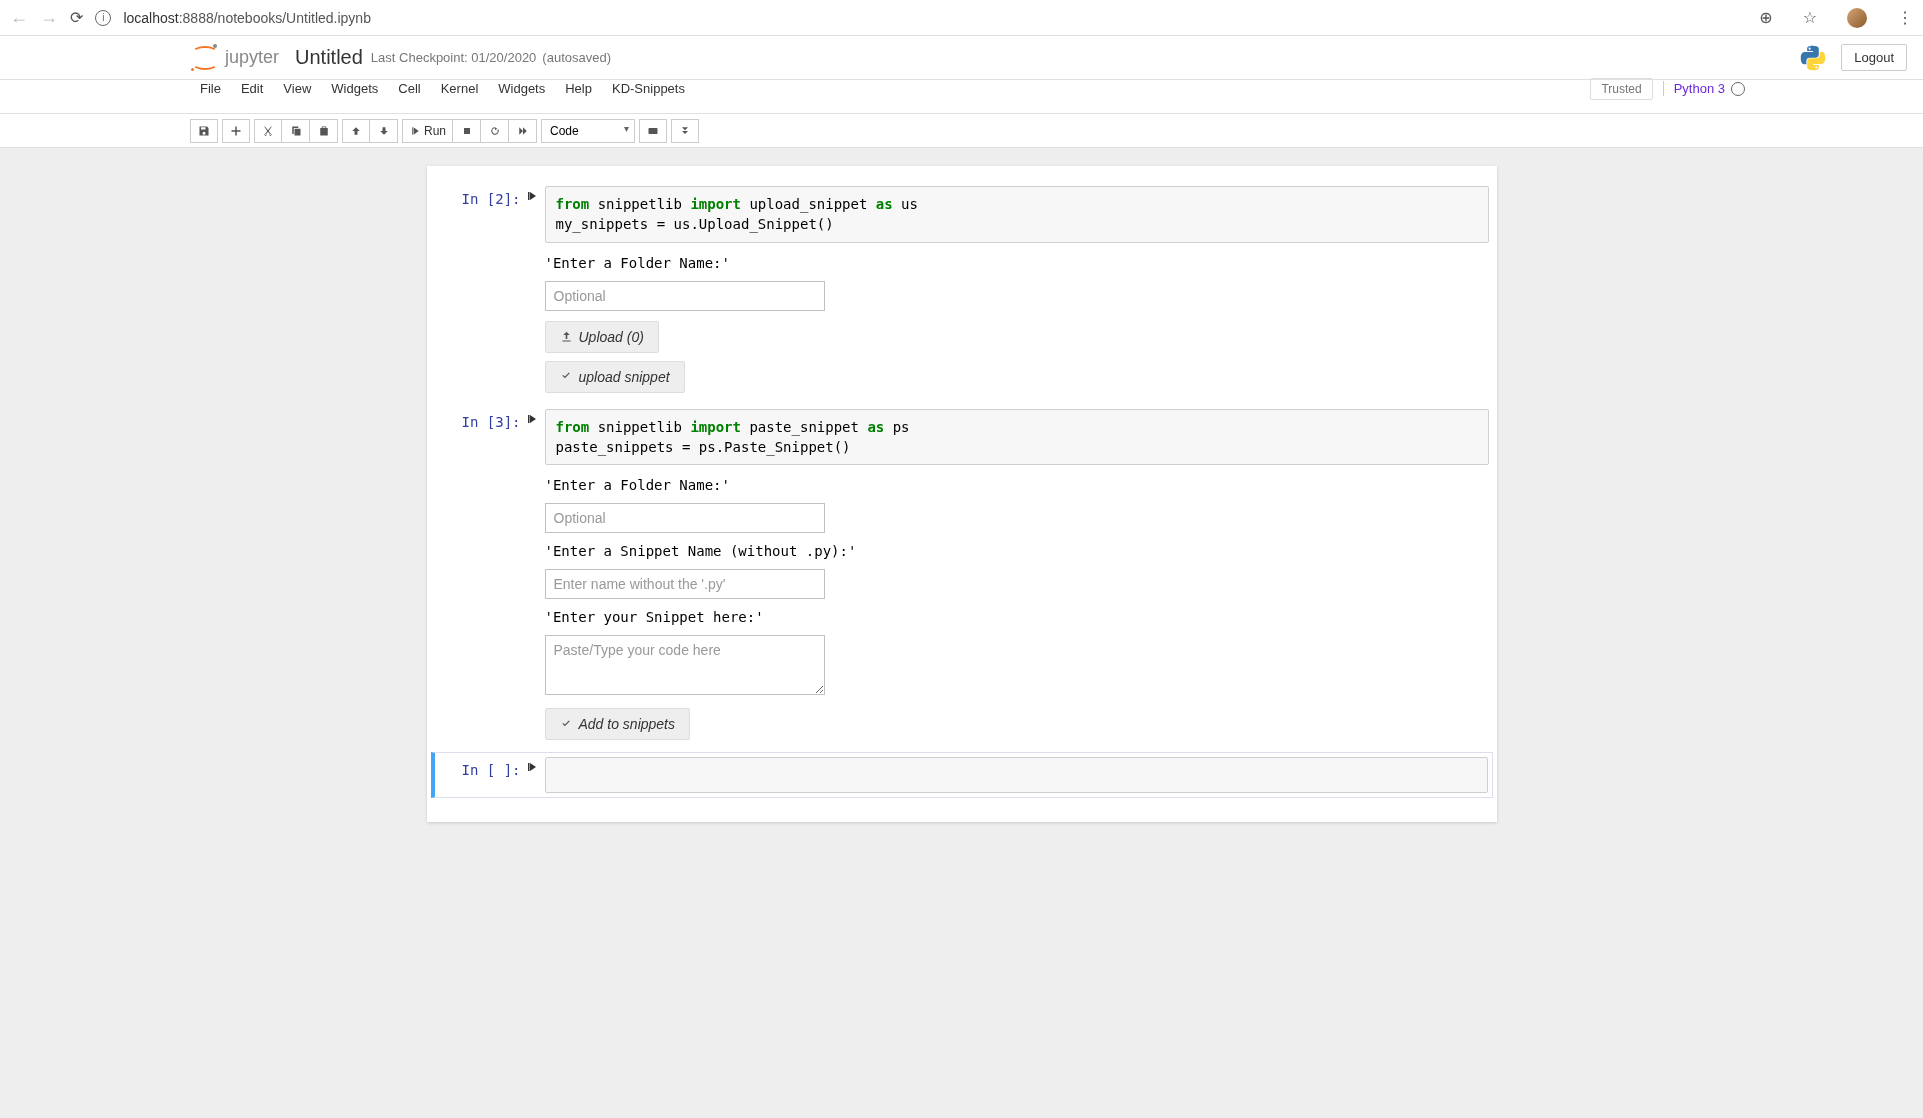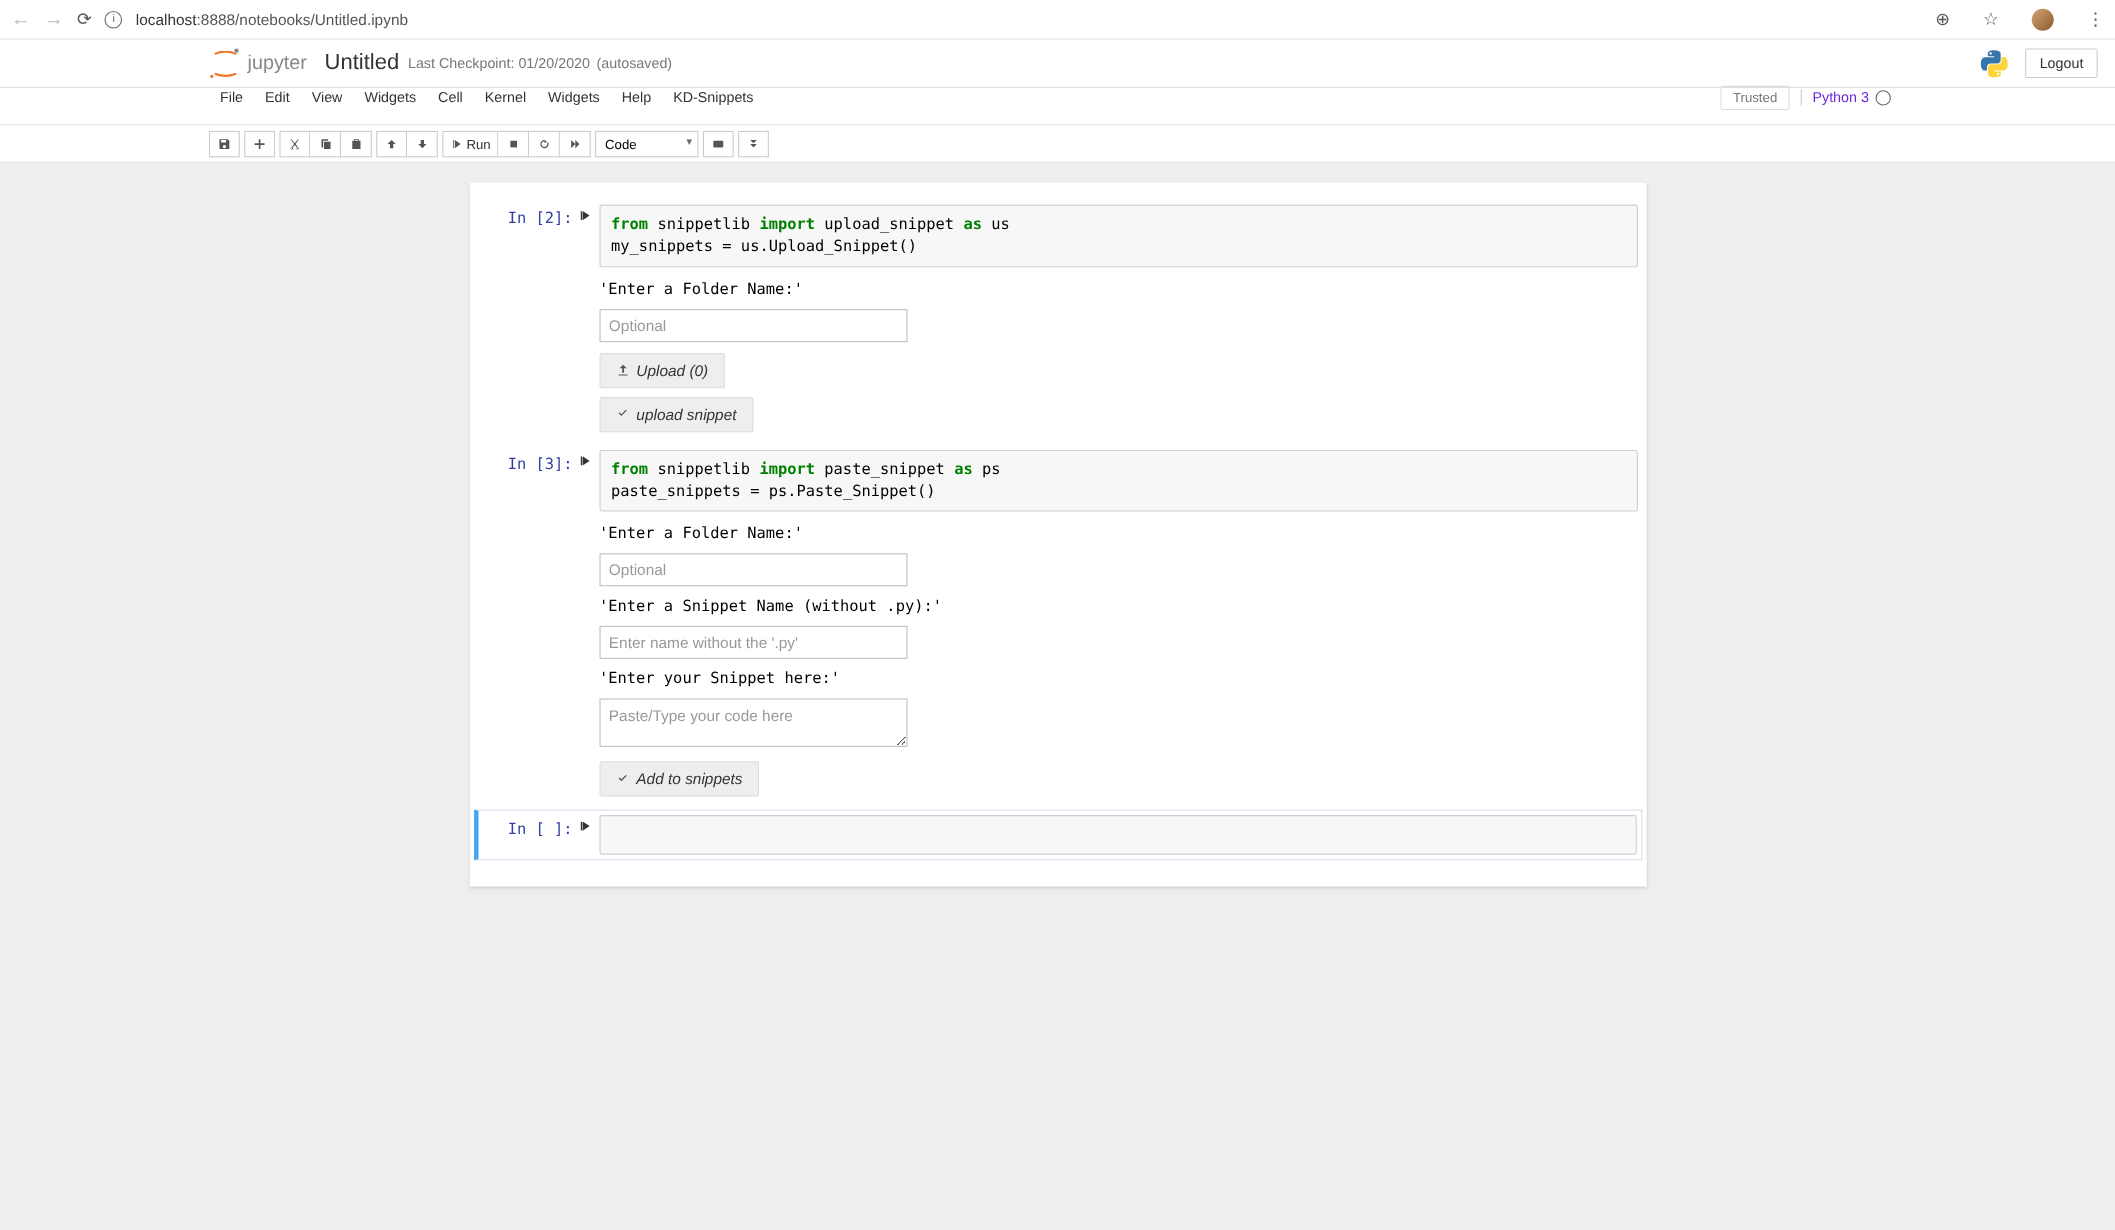--- a/index.html
+++ b/index.html
@@ -27,21 +27,21 @@
 .checkpoint { font-size: 13px; color: #777; }
 .autosaved { font-size: 13px; color: #777; margin-left: 6px; }
 .header-spacer { flex: 1; }
 .python-logo { width: 28px; height: 28px; position: relative; margin-right: 14px; }
 .python-logo svg { width: 100%; height: 100%; }
 .logout-btn { border: 1px solid #ccc; background: #fff; padding: 5px 12px; border-radius: 2px; font-size: 13px; color: #333; cursor: pointer; }
 
 
 .menubar { height: 34px; display: flex; align-items: center; padding: 0 16px 16px 190px; border-bottom: 1px solid #e0e0e0; position: relative; }
 .menu-item { padding: 0 10px; font-size: 13px; color: #333; cursor: pointer; height: 100%; display: flex; align-items: center; }
-.menubar-right { position: absolute; right: 204px; display: flex; align-items: center; gap: 10px; }
+.menubar-right { position: absolute; right: 178px; display: flex; align-items: center; gap: 10px; }
 .trusted { border: 1px solid #ddd; padding: 3px 10px; border-radius: 2px; font-size: 12px; color: #777; }
 .kernel-indicator { font-size: 13px; color: #6d28d9; display: flex; align-items: center; gap: 6px; border-left: 1px solid #ccc; padding-left: 10px; }
 .kernel-circle { width: 14px; height: 14px; border: 1.5px solid #666; border-radius: 50%; }
 
 
 .toolbar { height: 34px; display: flex; align-items: center; padding: 0 16px 0 190px; border-bottom: 1px solid #e0e0e0; gap: 0; }
 .tb-group { display: flex; margin-right: 4px; }
 .tb-btn { border: 1px solid #ccc; background: #fff; height: 24px; min-width: 28px; padding: 0 6px; font-size: 12px; color: #333; cursor: pointer; display: flex; align-items: center; justify-content: center; gap: 3px; }
 .tb-group .tb-btn:not(:first-child) { border-left: none; }
 .tb-btn svg { width: 12px; height: 12px; }
@@ -58,21 +58,21 @@
 .cell.selected .prompt-col { padding-left:0px; }
 .prompt-col { width: 110px; text-align: right; font-family: monospace; font-size: 14px; color: #303F9F; padding: 5px 8px 0 0; display:flex; justify-content: flex-end; align-items: flex-start; gap: 6px; }
 .run-cell-icon { width:10px; height:10px; }
 .cell-body { flex: 1; }
 .code-input { border: 1px solid #cfcfcf; background: #f7f7f7; border-radius: 2px; padding: 7px 10px; font-family: monospace; font-size: 14px; line-height: 1.45; white-space: pre; overflow-x: auto; }
 .kw-green { color: #008000; font-weight: bold; }
 
 .output { padding: 8px 0 0 0; }
 .out-text { font-family: monospace; font-size: 14px; padding: 4px 0; }
 .widget-input { width: 280px; border: 1px solid #c0c0c0; padding: 6px 8px; font-size: 14px; margin: 6px 0; background: #fff; }
-.widget-textarea { width: 280px; height: 44px; border: 1px solid #c0c0c0; padding: 6px 8px; font-size: 14px; margin: 6px 0; background: #fff; resize: both; font-family: inherit; }
+.widget-textarea { width: 280px; height: 60px; border: 1px solid #c0c0c0; padding: 6px 8px; font-size: 14px; margin: 6px 0; background: #fff; resize: both; font-family: inherit; }
 .widget-btn { border: 1px solid #ddd; background: #eee; padding: 7px 14px; font-size: 14px; color: #333; cursor: pointer; display: inline-flex; align-items: center; gap: 6px; margin: 4px 0; border-radius: 2px; font-style: italic; }
 .widget-btn svg { width: 13px; height: 13px; }
 ::placeholder { color: #999; }
 </style>
 </head>
 <body>
 
 <div class="browser-chrome">
   <span class="nav-arrow">←</span>
   <span class="nav-arrow">→</span>

